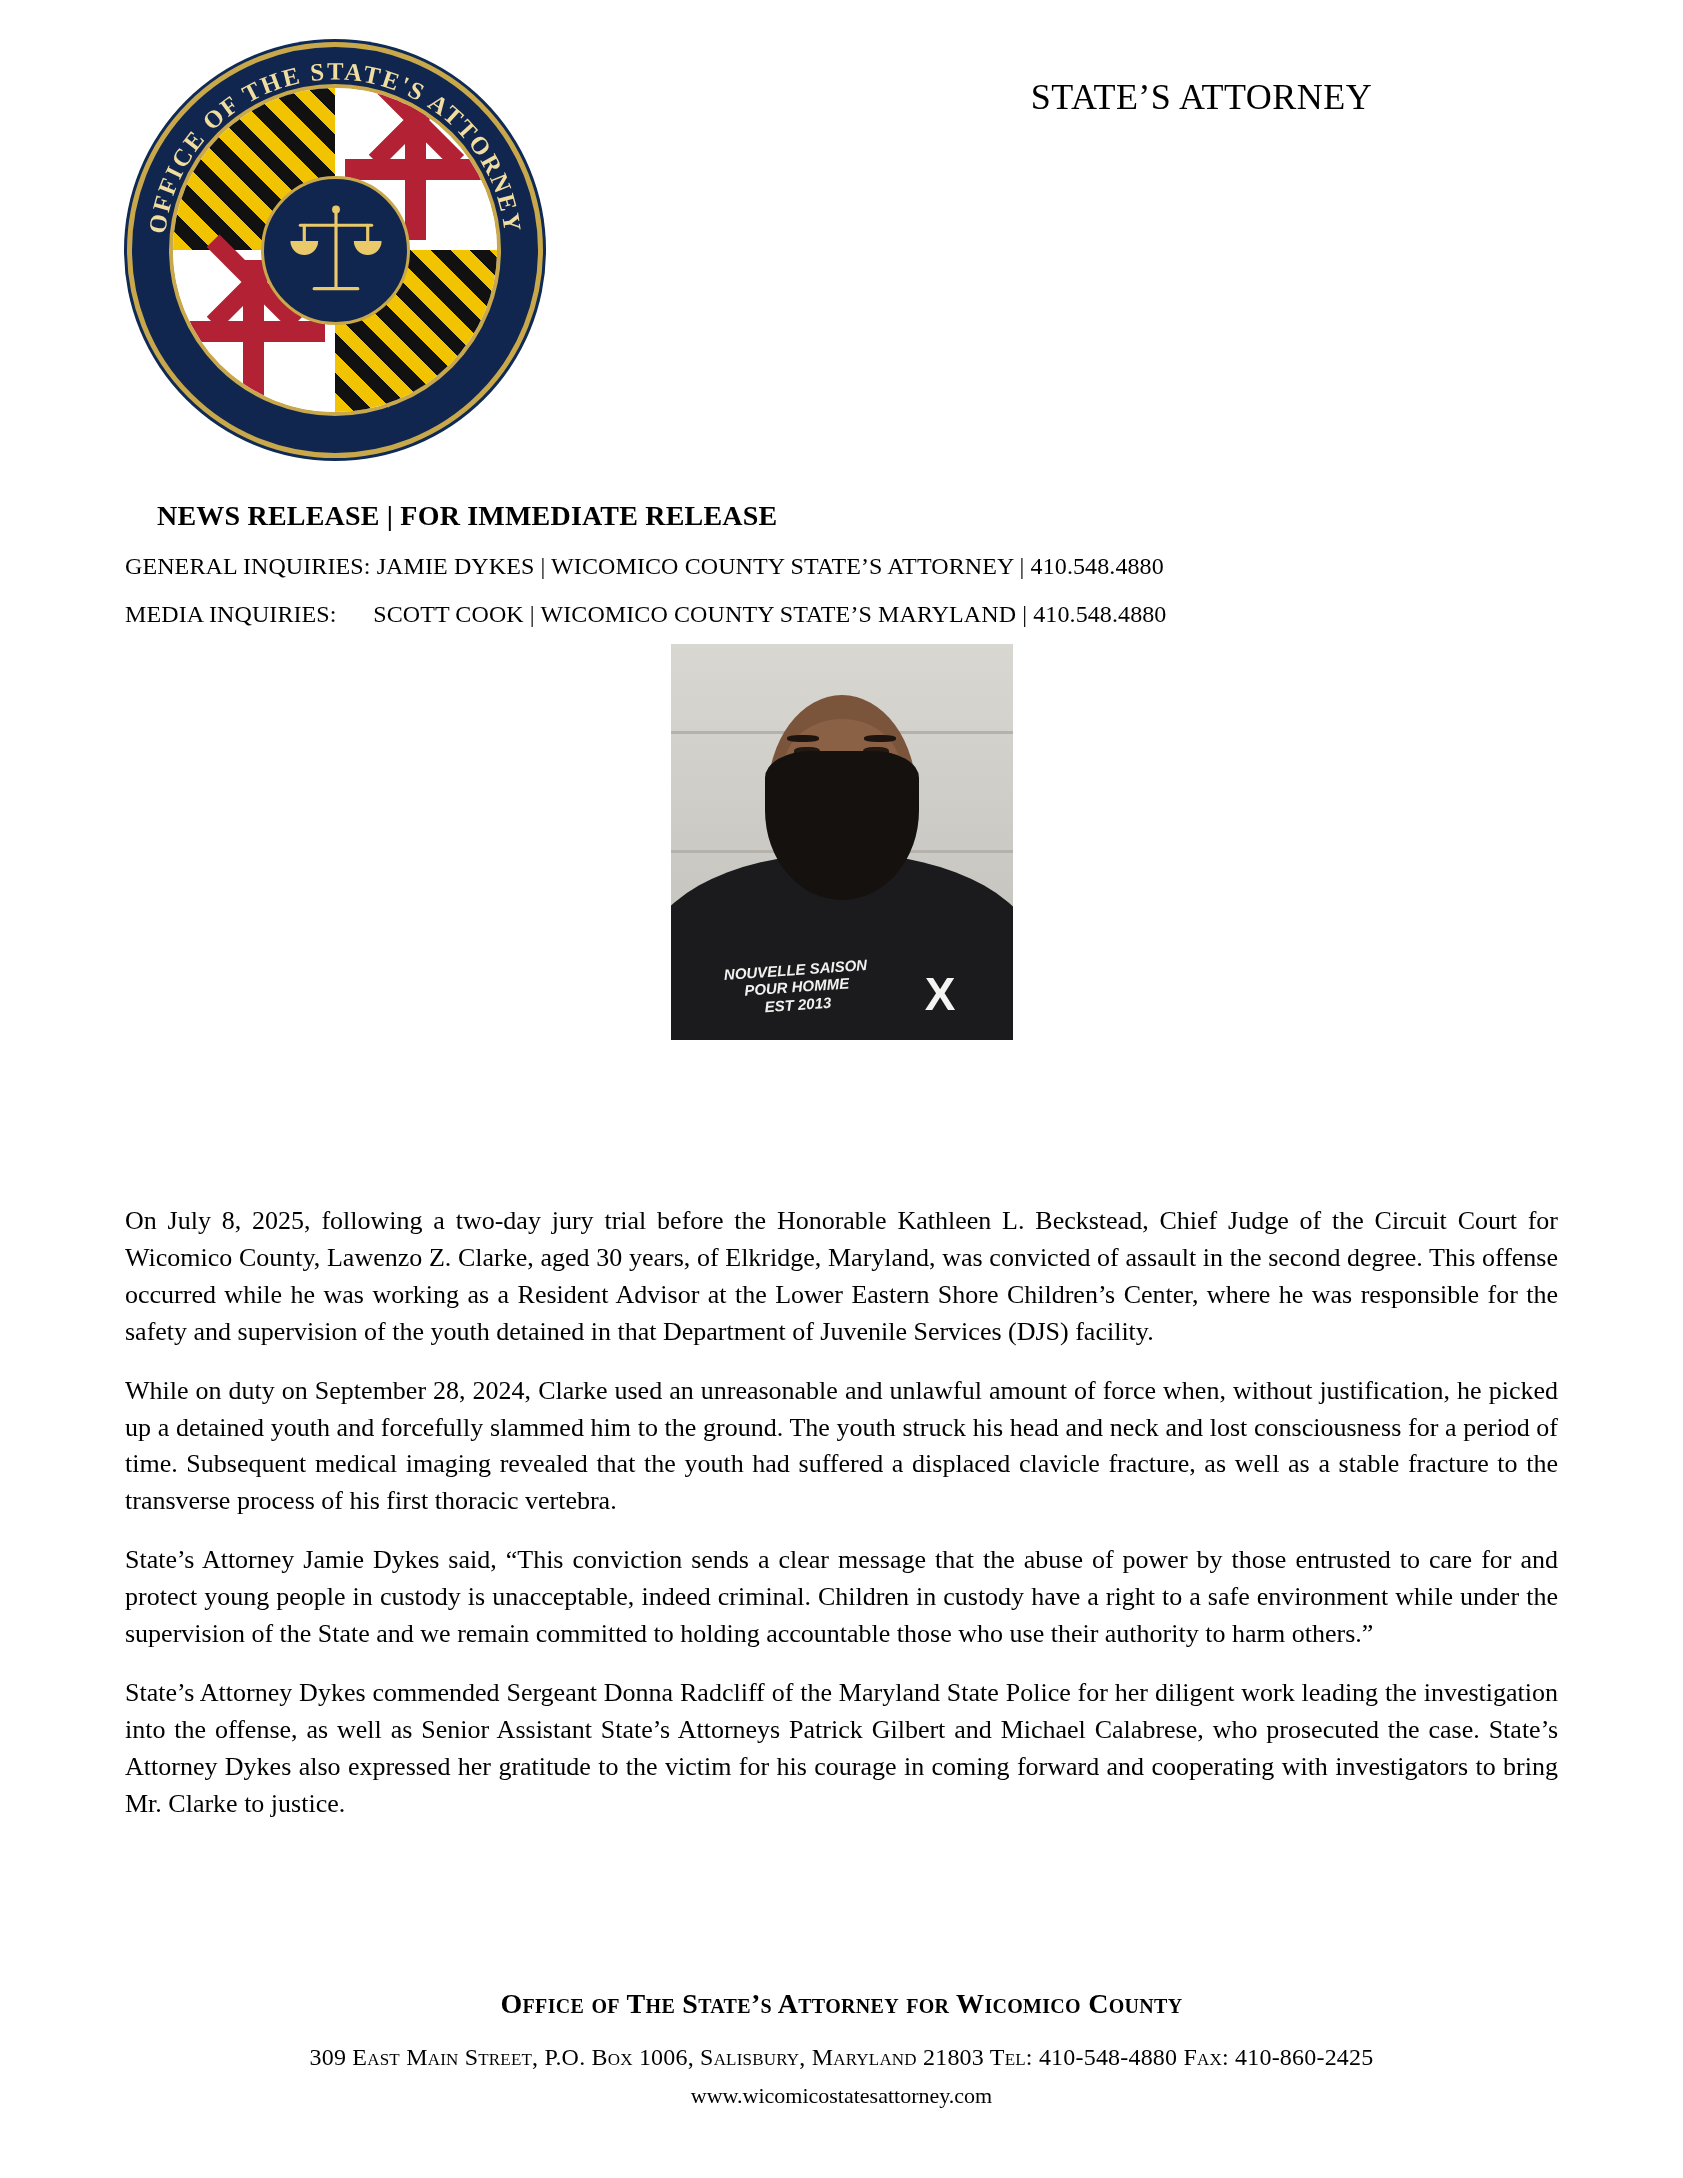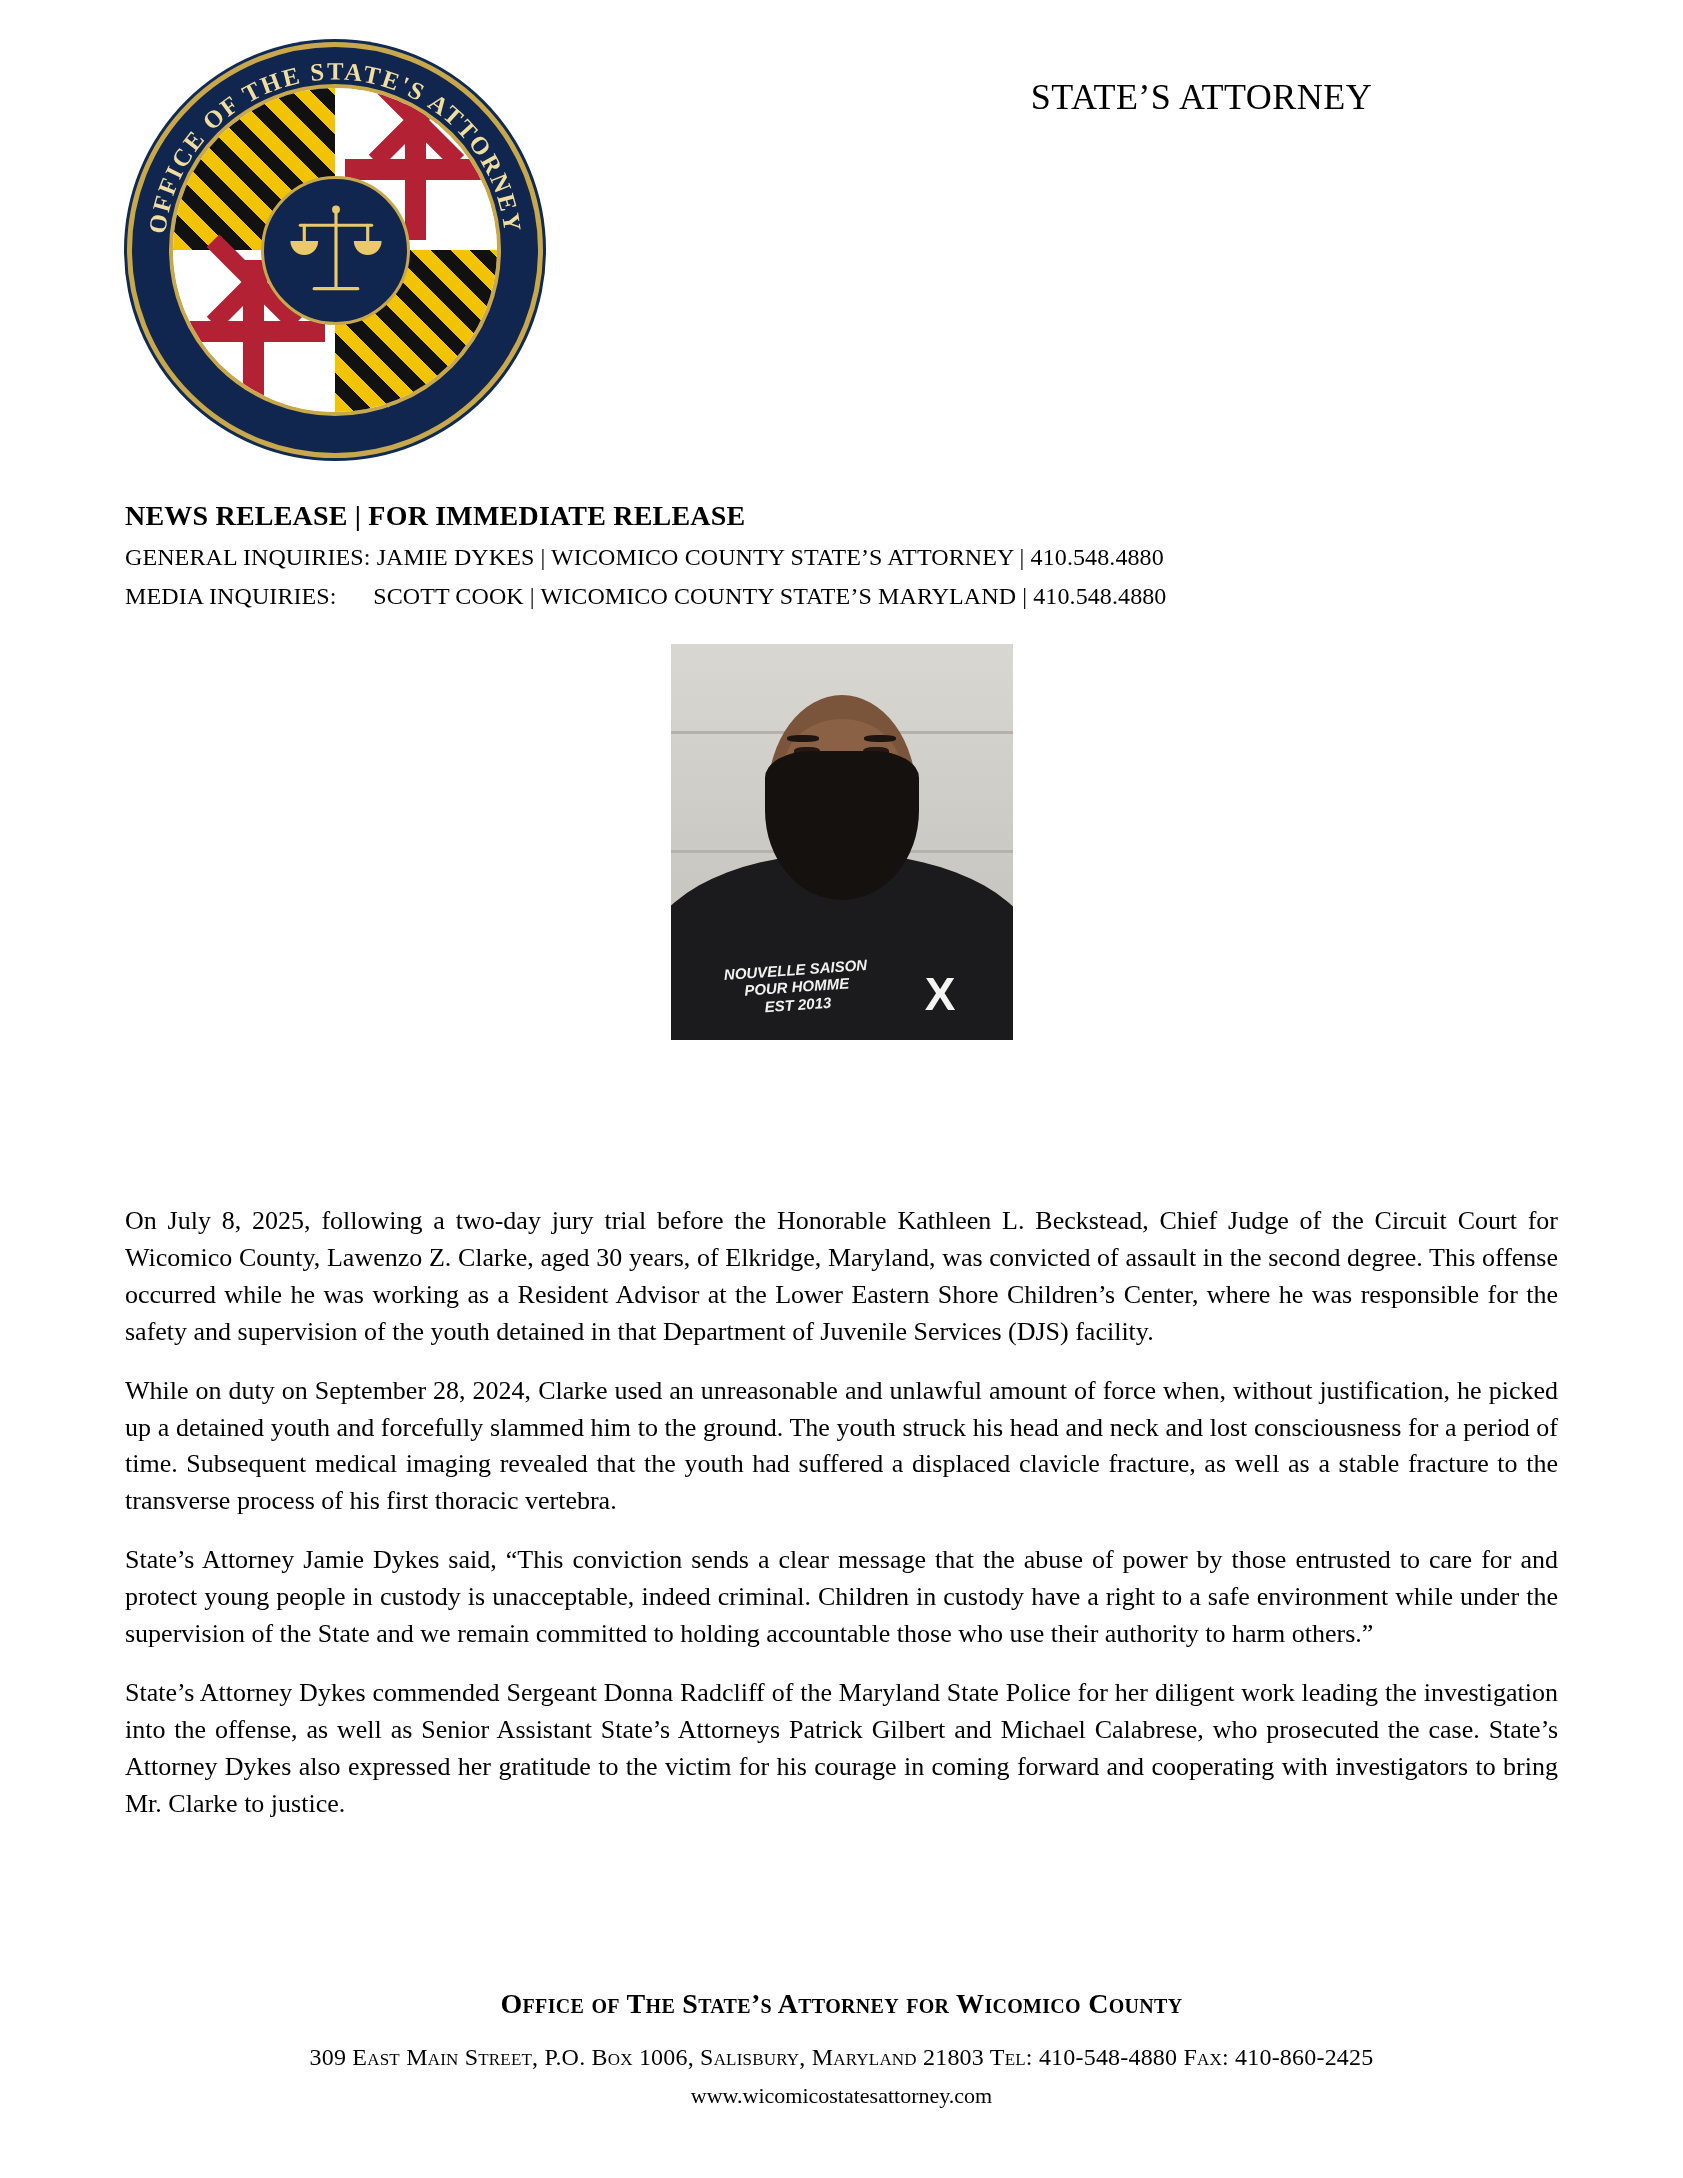--- a/index.html
+++ b/index.html
@@ -133,25 +133,26 @@
   .release-block {
     position: absolute;
     left: 125px;
     right: 125px;
     top: 500px;
   }
   .news-release-line {
     font-size: 28px;
     font-weight: bold;
     letter-spacing: 0.2px;
+    margin-left: 32px;
   }
   .inquiry-line {
     font-size: 24px;
     letter-spacing: 0.1px;
-    margin-top: 12px;
+    margin-top: 21px;
     font-variant: small-caps;
     white-space: pre;
   }
 
   
   .photo-wrap {
     position: absolute;
     left: 50%;
     transform: translateX(-50%);
     top: 644px;

